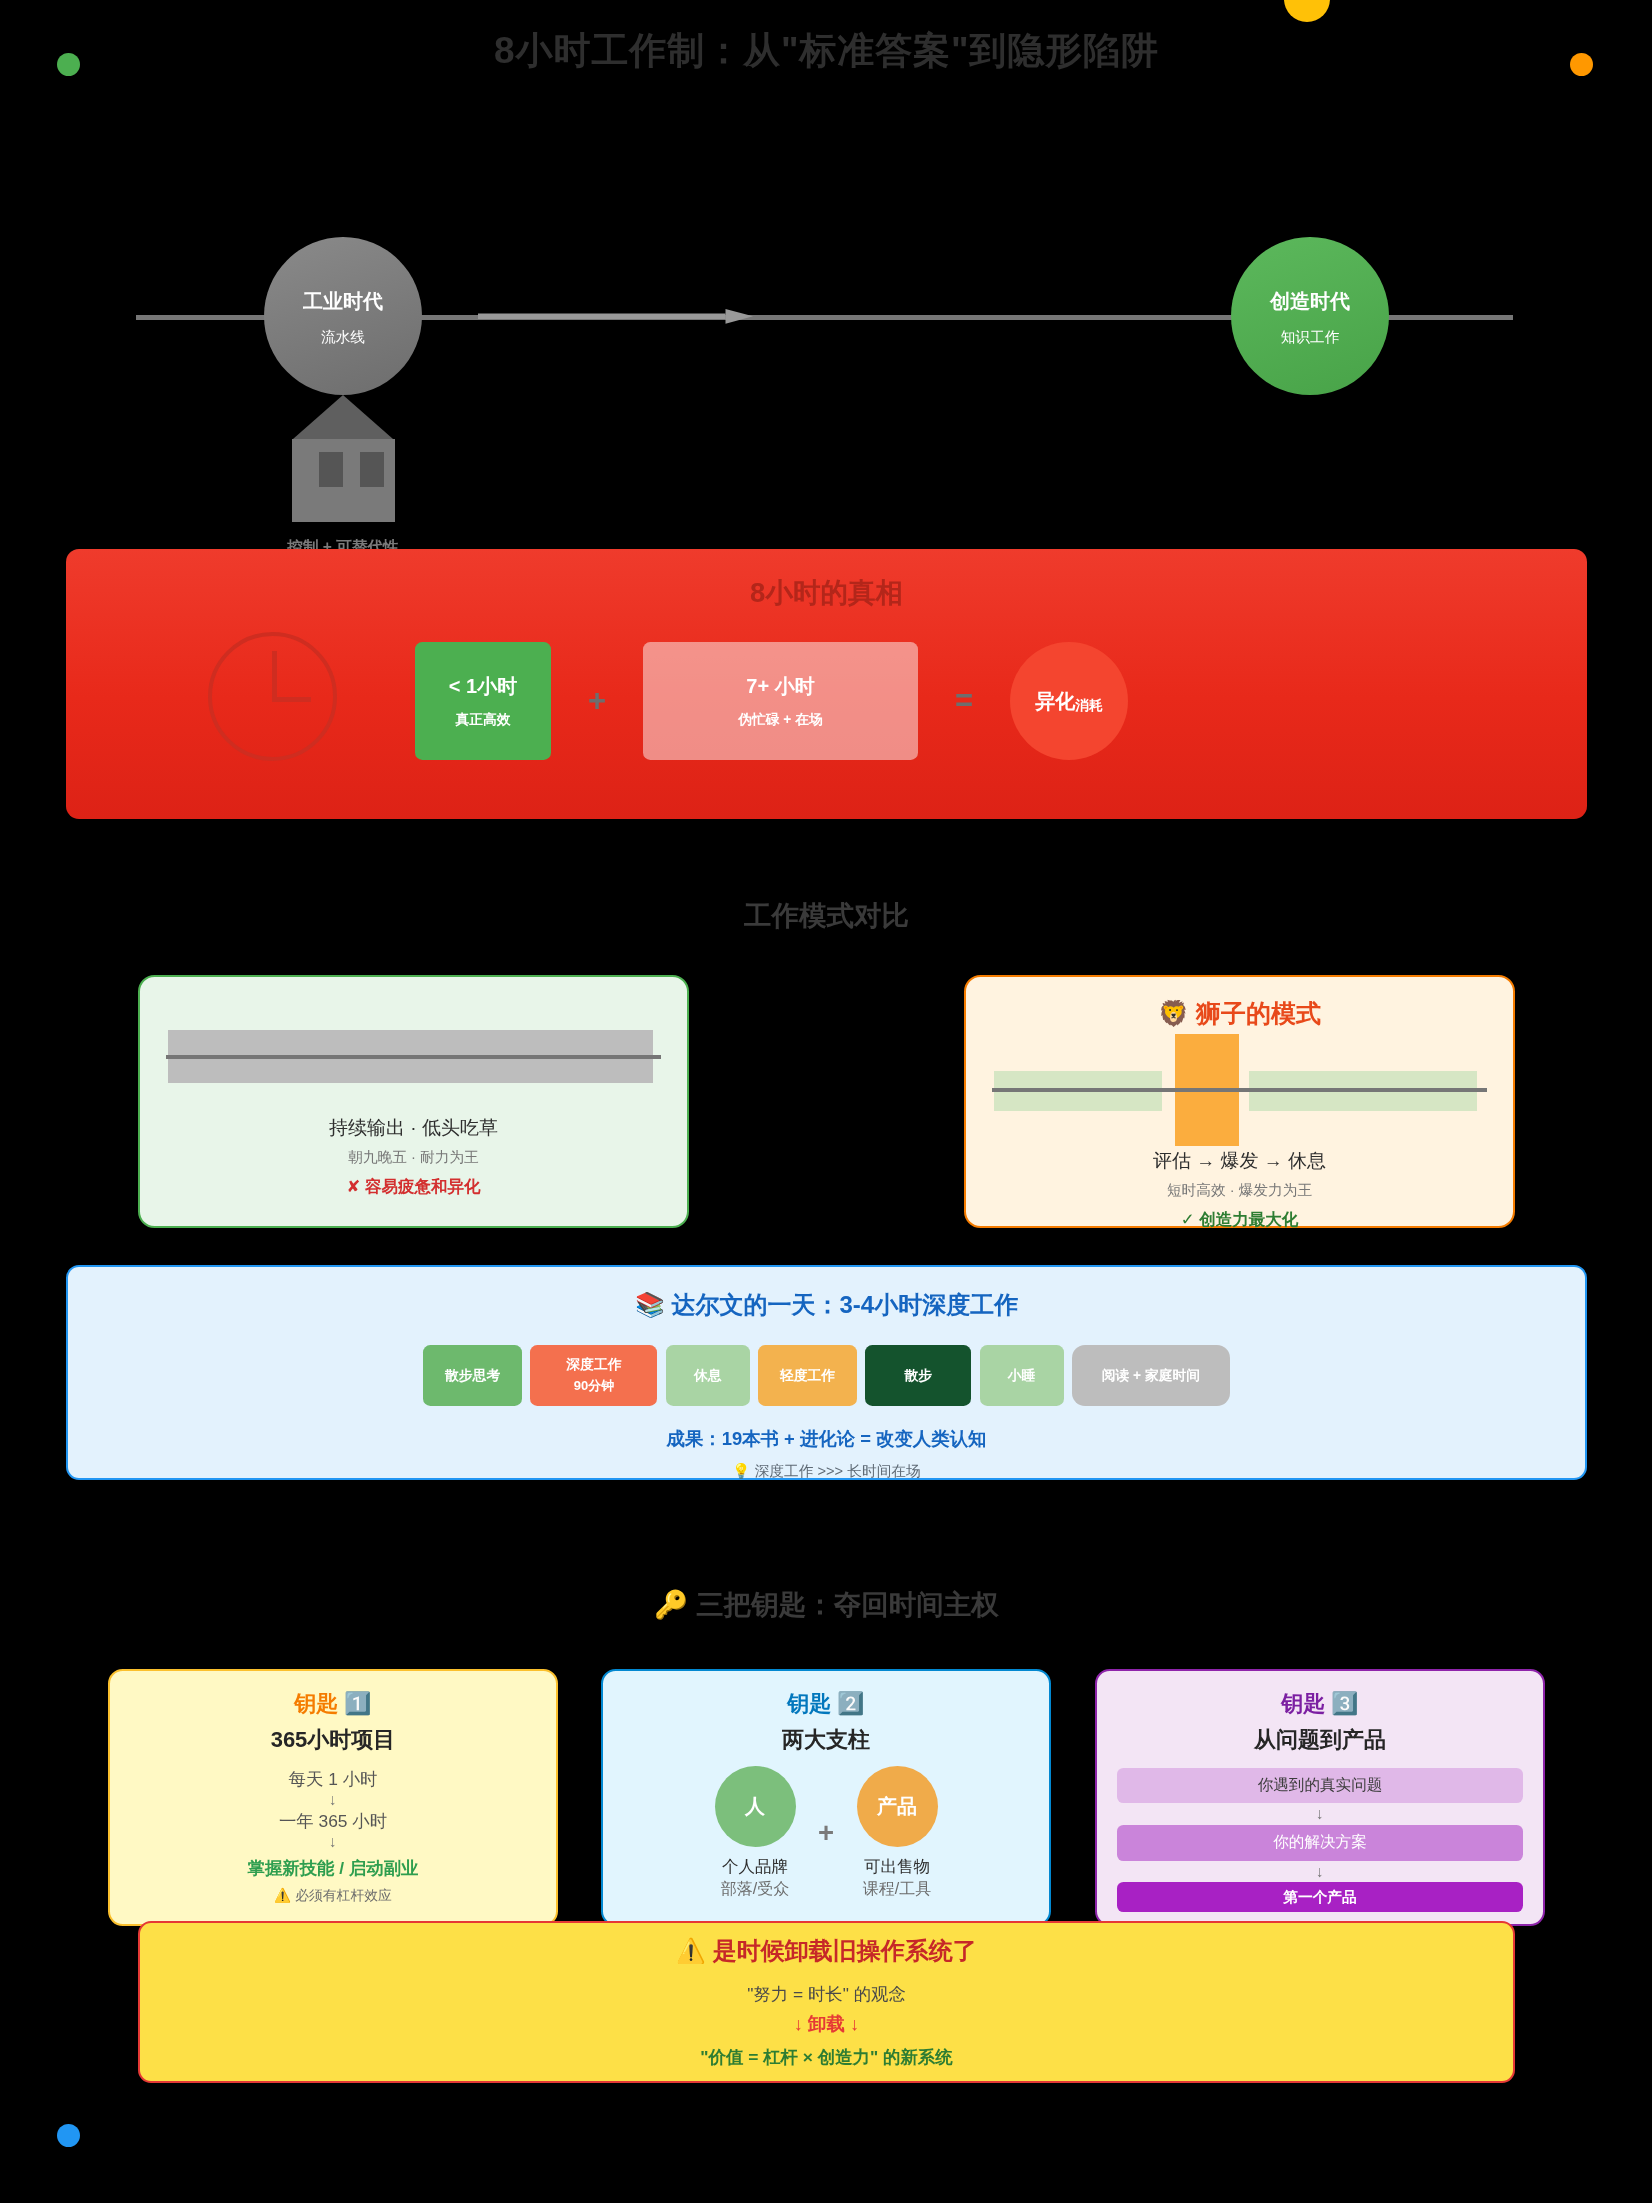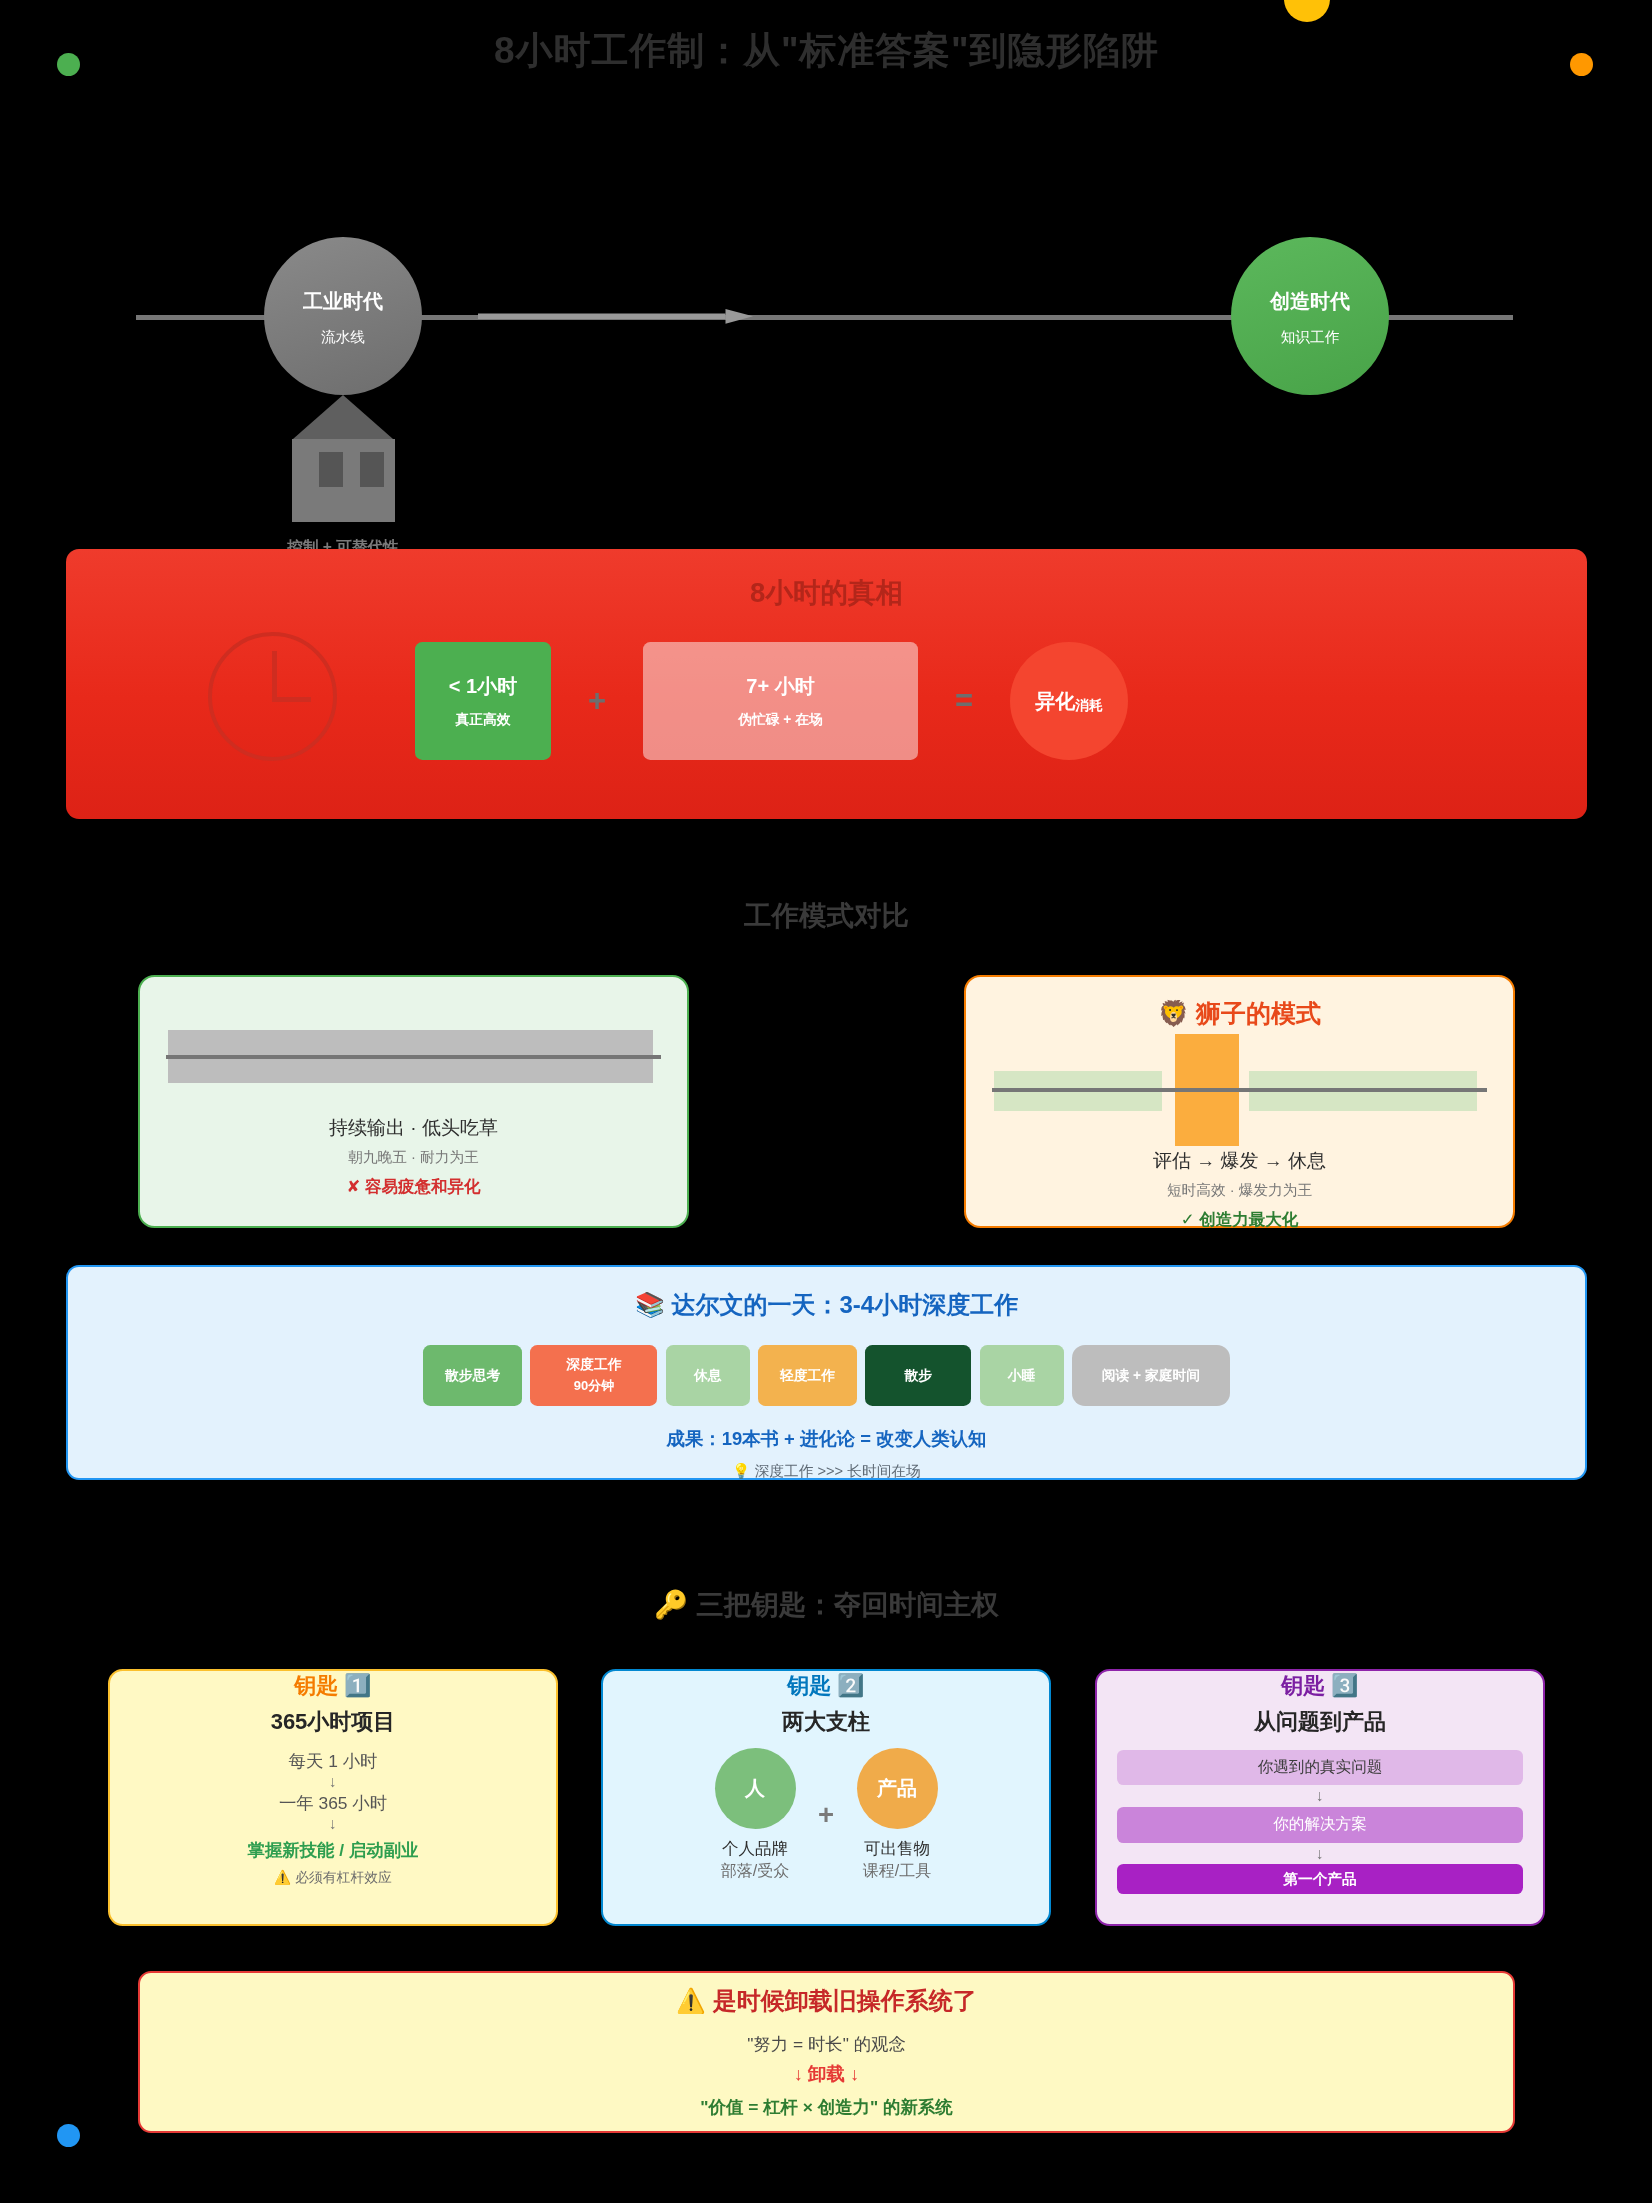--- a/index.html
+++ b/index.html
@@ -177,21 +177,21 @@
     text-align: center; margin-top: 20px;
     font-size: 18.4px; font-weight: bold; color: #1565c0;
   }
   #darwin-note {
     text-align: center; margin-top: 11px; font-size: 14.7px; color: #5e6a75;
   }
 
   
   .key-card {
     position: absolute; top: 1669px; width: 450px; height: 257px;
-    border-radius: 14.7px; padding: 0 20px;
+    border-radius: 14.7px; padding: 18px 20px;
   }
   #key-card-1 { left: 108px; background: #fff9c4; border: 2.8px solid #fbc02d; }
   #key-card-2 { left: 601px; background: #e1f5fe; border: 2.8px solid #0288d1; }
   #key-card-3 { left: 1095px; background: #f3e5f5; border: 2.8px solid #8e24aa; }
   .key-badge { text-align: center; font-size: 22px; font-weight: bold; }
   #key-card-1 .key-badge { color: #f57c00; }
   #key-card-2 .key-badge { color: #0277bd; }
   #key-card-3 .key-badge { color: #7b1fa2; }
   .key-subtitle { text-align: center; font-size: 22px; font-weight: bold; color: #262626; margin-top: 5.5px; }
   .key-body { margin-top: 13px; text-align: center; }
@@ -220,22 +220,22 @@
     border-radius: 6.4px; padding: 7.3px 0; text-align: center;
     font-size: 15.6px; width: 100%;
   }
   #flow-1 { background: #e0b8e8; color: #3d3d3d; }
   #flow-2 { background: #ca84da; color: #ffffff; }
   #flow-3 { background: #a821c4; color: #ffffff; font-weight: bold; font-size: 14.7px; padding: 5.5px 0; }
   .flow-arrow { text-align: center; font-size: 15.6px; color: #777777; line-height: 1.4; }
 
   
   #final-callout {
-    position: absolute; left: 138px; top: 1971px; width: 1377px; height: 162px;
-    background: #fef9c3; border: 2.8px solid #e53935; border-radius: 13px;
+    position: absolute; left: 138px; top: 1921px; width: 1377px; height: 162px;
+    background: #fde047; border: 2.8px solid #e53935; border-radius: 13px;
     display: flex; flex-direction: column; align-items: center; justify-content: center;
   }
   #final-title { font-size: 24px; font-weight: bold; color: #c62828; }
   #final-old  { font-size: 17.4px; color: #4a4a4a; margin-top: 14.7px; }
   #final-arrow{ font-size: 18.4px; font-weight: bold; color: #e53935; margin-top: 5.5px; }
   #final-new  { font-size: 17.4px; font-weight: bold; color: #2e7d32; margin-top: 9.2px; }
 </style>
 </head>
 <body>
 

